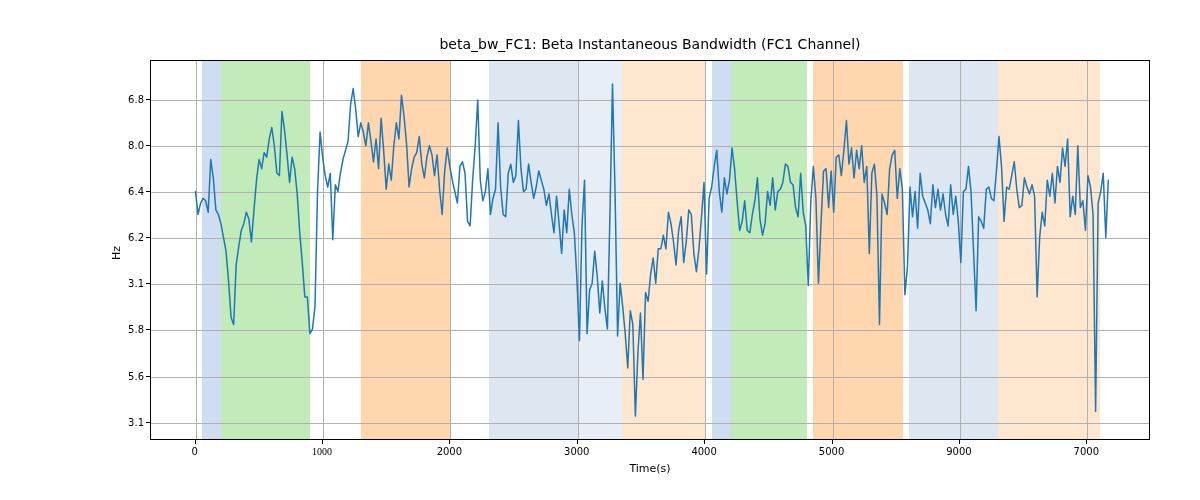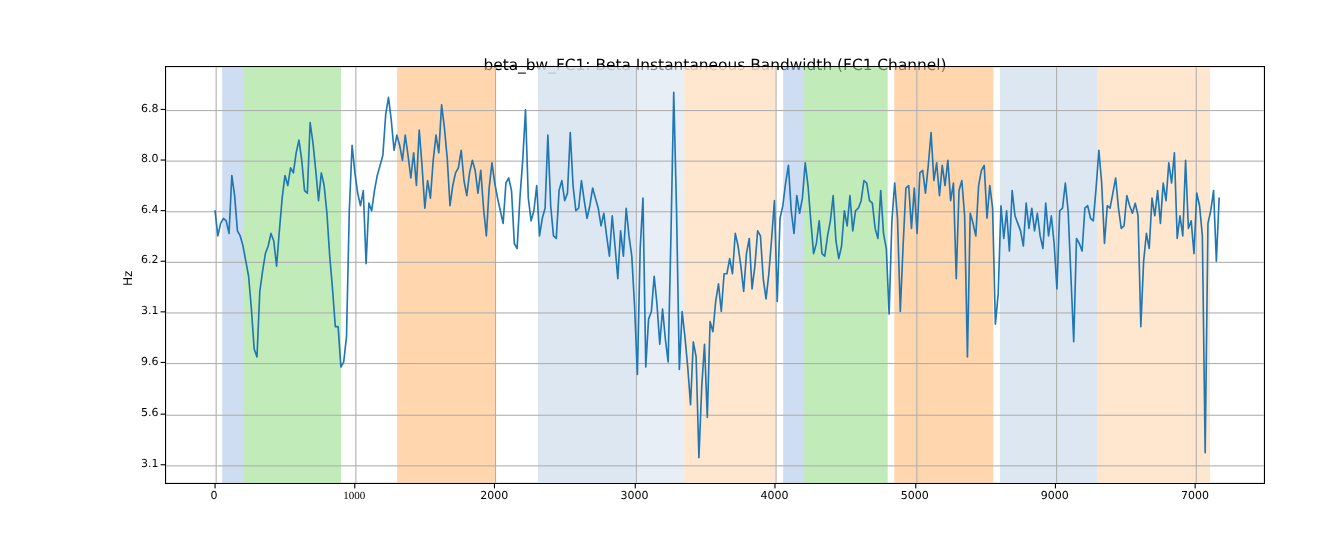--- a/index.html
+++ b/index.html
@@ -86,22 +86,23 @@
     stroke-width: 1.5;
     stroke-linejoin: round;
     stroke-linecap: round;
   }
 </style>
 </head>
 <body>
 
 <div class="figure">
 
-  <div class="title" id="title" style="left: 150px; width: 1000px; top: 52px;">beta_bw_FC1: Beta Instantaneous Bandwidth (FC1 Channel)</div>
+  <div class="title" id="title" style="left: 150px; width: 1000px; top: 36px;">beta_bw_FC1: Beta Instantaneous Bandwidth (FC1 Channel)</div>
 
+  <div class="xlabel" id="xlabel" style="left: 150px; width: 1000px; top: 462px;">Time(s)</div>
 
   <div class="ylabel" id="ylabel" style="left: 110px; top: 260px;">Hz</div>
 
   <div class="axes" id="axes" style="left: 150px; top: 60px; width: 1000px; height: 380px;">
       <div class="span" style="left: 847.134px; width: 101.911px; background: rgb(255, 227, 199); opacity: 0.85;"></div>
       <div class="span" style="left: 757.962px; width: 89.172px; background: rgb(215, 227, 240); opacity: 0.85;"></div>
       <div class="span" style="left: 662.42px; width: 89.172px; background: rgb(255, 187, 120); opacity: 0.6;"></div>
       <div class="span" style="left: 579.618px; width: 76.4331px; background: rgb(152, 223, 138); opacity: 0.6;"></div>
       <div class="span" style="left: 560.51px; width: 19.1083px; background: rgb(174, 199, 232); opacity: 0.6;"></div>
       <div class="span" style="left: 471.338px; width: 82.8025px; background: rgb(255, 227, 199); opacity: 0.85;"></div>
@@ -146,21 +147,21 @@
     <div class="tick-label-x" style="left: 831.529px; top: 446px;">5000</div>
     <div class="tick-x" style="left: 958.917px; top: 440px;"></div>
     <div class="tick-label-x" style="left: 958.917px; top: 446px;">9000</div>
     <div class="tick-x" style="left: 1086.31px; top: 440px;"></div>
     <div class="tick-label-x" style="left: 1086.31px; top: 446px;">7000</div>
     <div class="tick-y" style="left: 146px; top: 421.576px;"></div>
     <div class="tick-label-y" style="left: 116px; width: 28px; top: 421.576px;">3.1</div>
     <div class="tick-y" style="left: 146px; top: 375.515px;"></div>
     <div class="tick-label-y" style="left: 116px; width: 28px; top: 375.515px;">5.6</div>
     <div class="tick-y" style="left: 146px; top: 329.455px;"></div>
-    <div class="tick-label-y" style="left: 116px; width: 28px; top: 329.455px;">9.6</div>
+    <div class="tick-label-y" style="left: 116px; width: 28px; top: 329.455px;">5.8</div>
     <div class="tick-y" style="left: 146px; top: 283.394px;"></div>
     <div class="tick-label-y" style="left: 116px; width: 28px; top: 283.394px;">3.1</div>
     <div class="tick-y" style="left: 146px; top: 237.333px;"></div>
     <div class="tick-label-y" style="left: 116px; width: 28px; top: 237.333px;">6.2</div>
     <div class="tick-y" style="left: 146px; top: 191.273px;"></div>
     <div class="tick-label-y" style="left: 116px; width: 28px; top: 191.273px;">6.4</div>
     <div class="tick-y" style="left: 146px; top: 145.212px;"></div>
     <div class="tick-label-y" style="left: 116px; width: 28px; top: 145.212px;">8.0</div>
     <div class="tick-y" style="left: 146px; top: 99.1515px;"></div>
     <div class="tick-label-y" style="left: 116px; width: 28px; top: 99.1515px;">6.8</div>

